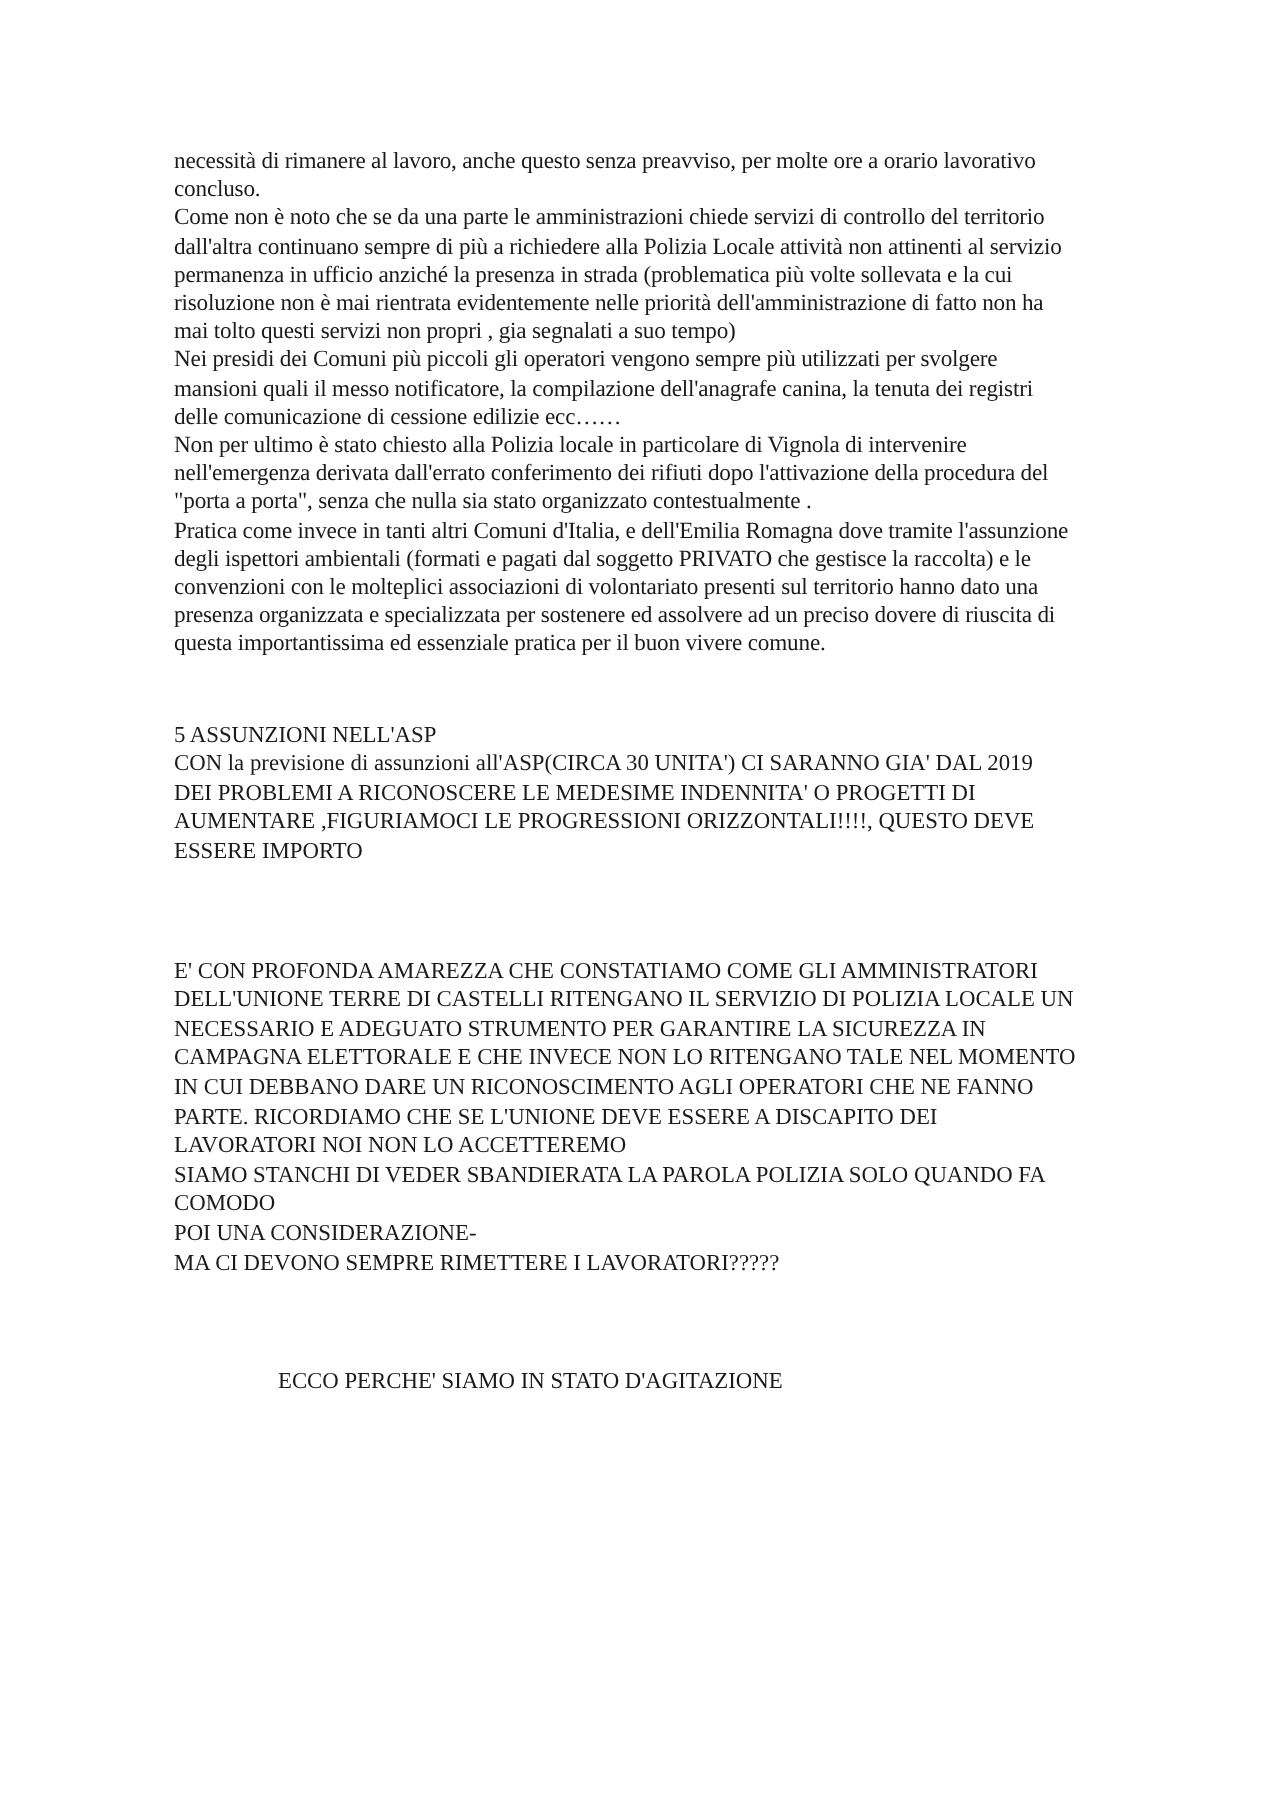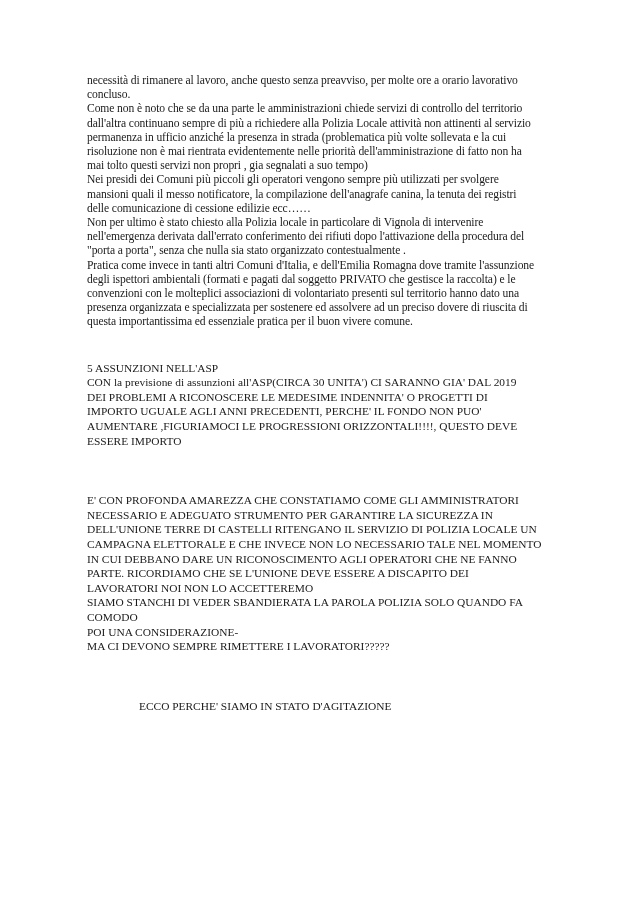--- a/index.html
+++ b/index.html
@@ -54,32 +54,31 @@
     <span class="line">presenza organizzata e specializzata per sostenere ed assolvere ad un preciso dovere di riuscita di</span>
     <span class="line">questa importantissima ed essenziale pratica per il buon vivere comune.</span>
   </div>
 
   <div class="gap"></div>
 
   <div class="caps">
     <span class="line">5 ASSUNZIONI NELL'ASP</span>
     <span class="line">CON la previsione di assunzioni all'ASP(CIRCA 30 UNITA') CI SARANNO GIA' DAL 2019</span>
     <span class="line">DEI PROBLEMI A RICONOSCERE LE MEDESIME INDENNITA' O PROGETTI DI</span>
-    <span class="line">IMPORTO UGUALE AGLI ANNI PRECEDENTI, PERCHE' IL FONDO NON PUO'</span>
     <span class="line">AUMENTARE ,FIGURIAMOCI LE PROGRESSIONI ORIZZONTALI!!!!, QUESTO DEVE</span>
     <span class="line">ESSERE IMPORTO</span>
   </div>
 
   <div class="gap2"></div>
 
   <div class="caps">
     <span class="line">E' CON PROFONDA AMAREZZA CHE CONSTATIAMO COME GLI AMMINISTRATORI</span>
+    <span class="line">DELL'UNIONE TERRE DI CASTELLI RITENGANO IL SERVIZIO DI POLIZIA LOCALE UN</span>
     <span class="line">NECESSARIO E ADEGUATO STRUMENTO PER GARANTIRE LA SICUREZZA IN</span>
-    <span class="line">DELL'UNIONE TERRE DI CASTELLI RITENGANO IL SERVIZIO DI POLIZIA LOCALE UN</span>
-    <span class="line">CAMPAGNA ELETTORALE E CHE INVECE NON LO NECESSARIO TALE NEL MOMENTO</span>
+    <span class="line">CAMPAGNA ELETTORALE E CHE INVECE NON LO RITENGANO TALE NEL MOMENTO</span>
     <span class="line">IN CUI DEBBANO DARE UN RICONOSCIMENTO AGLI OPERATORI CHE NE FANNO</span>
     <span class="line">PARTE. RICORDIAMO CHE SE L'UNIONE DEVE ESSERE A DISCAPITO DEI</span>
     <span class="line">LAVORATORI NOI NON LO ACCETTEREMO</span>
     <span class="line">SIAMO STANCHI DI VEDER SBANDIERATA LA PAROLA POLIZIA SOLO QUANDO FA</span>
     <span class="line">COMODO</span>
     <span class="line">POI UNA CONSIDERAZIONE-</span>
     <span class="line">MA CI DEVONO SEMPRE RIMETTERE I LAVORATORI?????</span>
   </div>
 
   <div class="gap2"></div>

